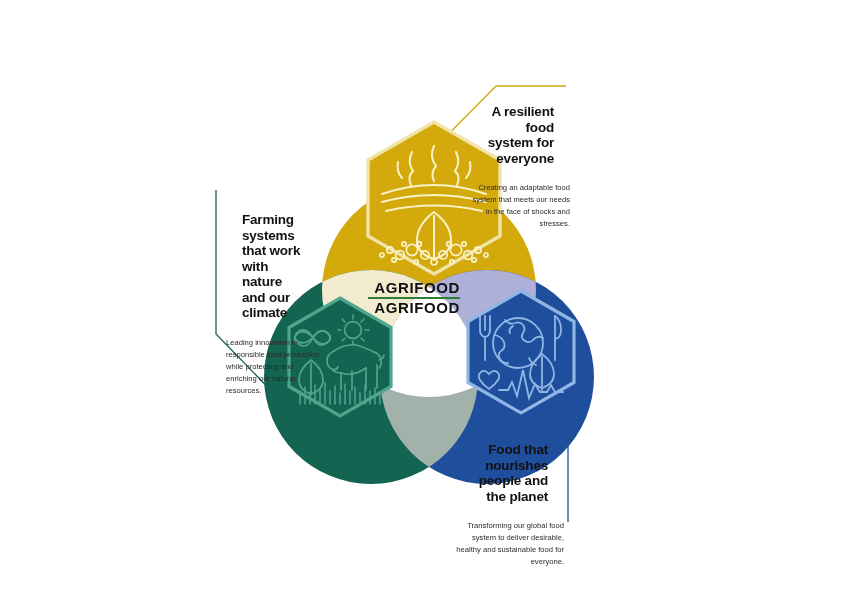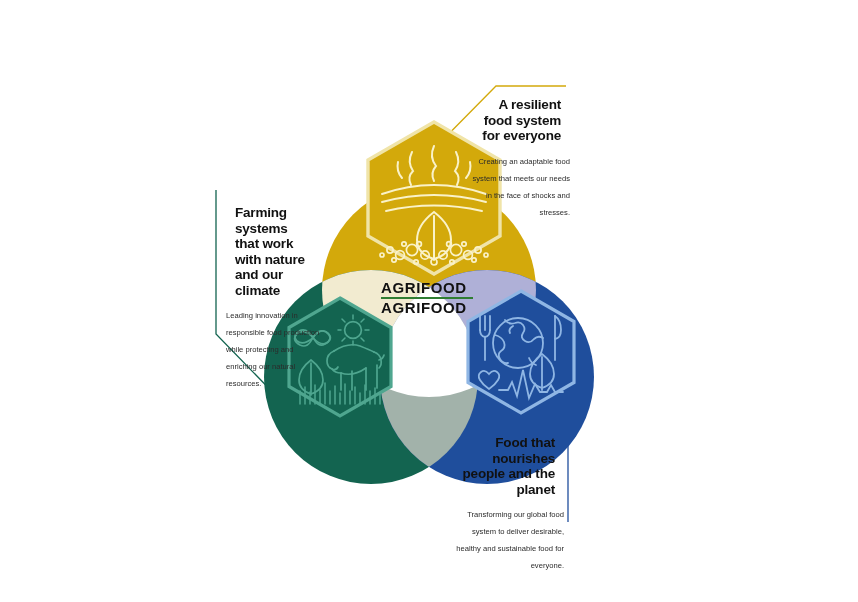--- a/index.html
+++ b/index.html
@@ -24,31 +24,31 @@
   }
   .stage {
     position: absolute;
     inset: 0;
   }
   
   .block {
     position: absolute;
   }
   .block h2 {
-    margin: 9px;
+    margin: 16px;
     font-weight: bold;
     font-size: 13.5px;
     line-height: 15.5px;
     letter-spacing: -0.2px;
     color: #111111;
   }
   .block p {
     margin: 7px 0 0 0;
     font-size: 7.6px;
-    line-height: 17px;
+    line-height: 12px;
     color: #2b2b2b;
   }
   #block-resilient {
     left: 466px;
     top: 88px;
     width: 104px;
     text-align: right;
   }
   #block-farming {
     left: 226px;
@@ -58,24 +58,24 @@
   }
   #block-food {
     left: 446px;
     top: 426px;
     width: 118px;
     text-align: right;
   }
   
   #wordmark {
     position: absolute;
-    left: 381px;
+    left: 368px;
     top: 280px;
     width: 92px;
-    text-align: left;
+    text-align: right;
     pointer-events: none;
   }
   #wordmark .wm-line {
     font-weight: bold;
     font-size: 15px;
     line-height: 16px;
     letter-spacing: 0.6px;
     color: #111111;
   }
   #wordmark .wm-rule {

